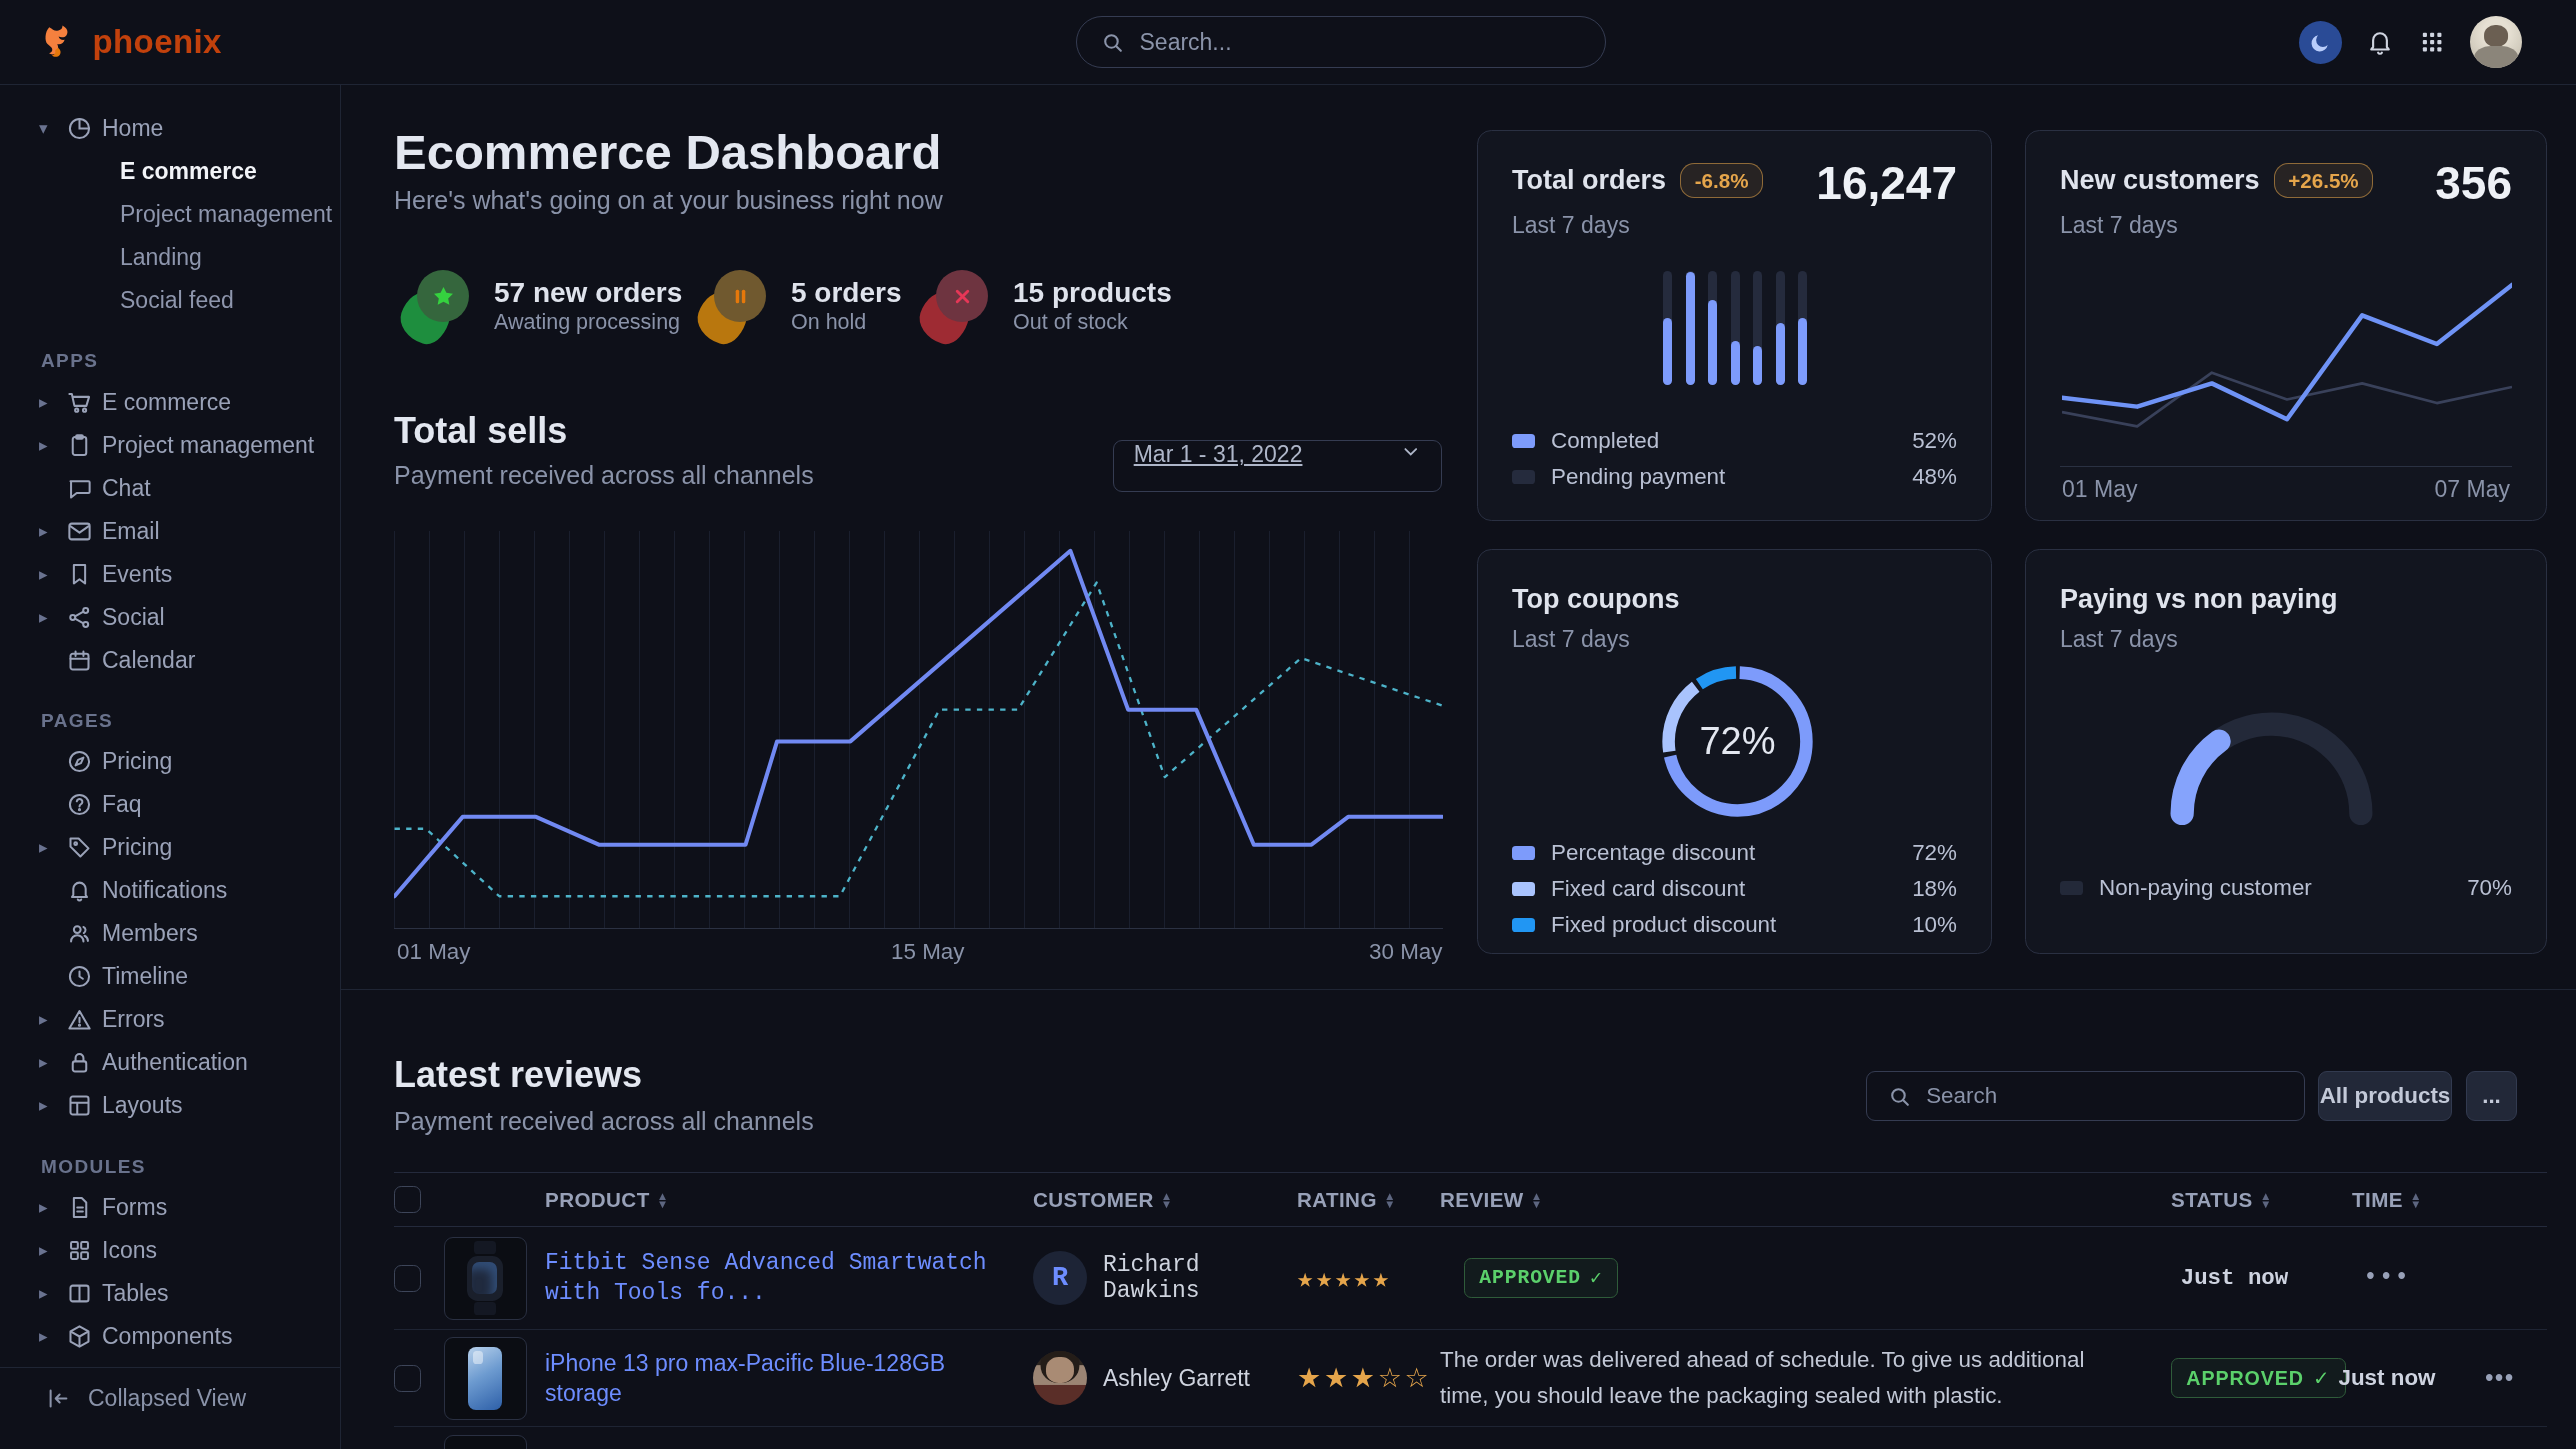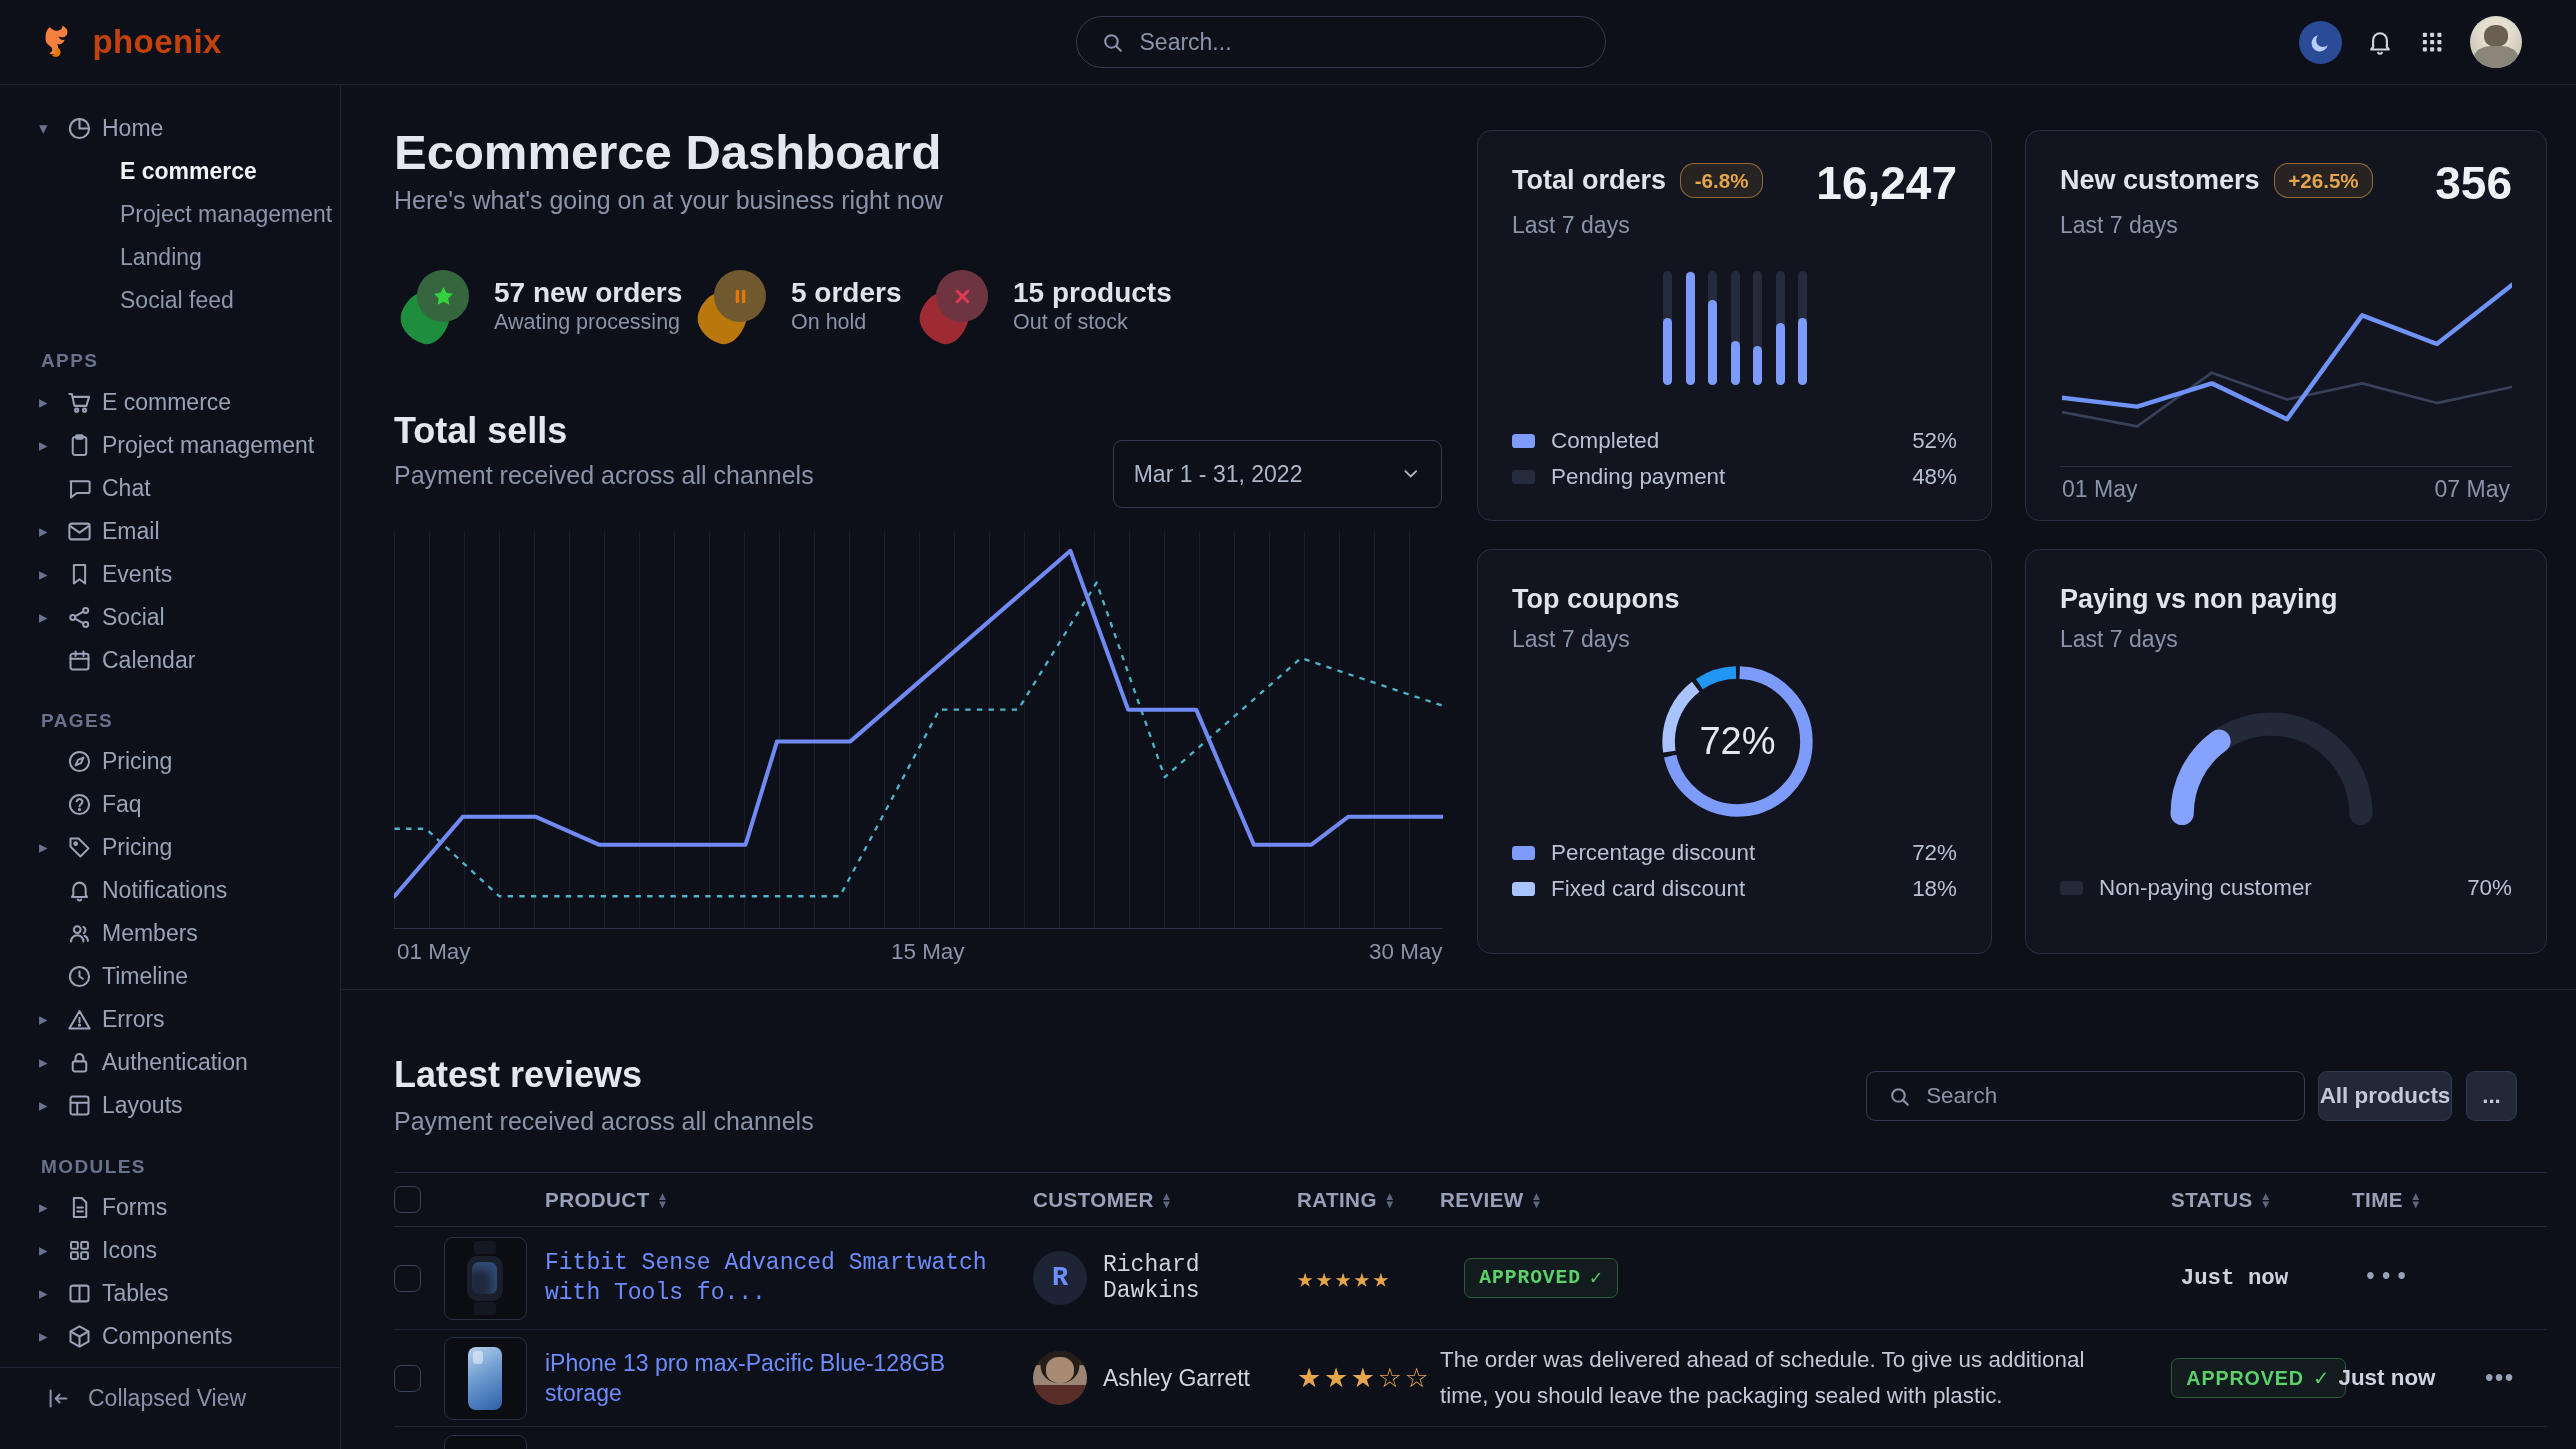--- a/index.html
+++ b/index.html
@@ -40,22 +40,22 @@
   
   .h1{position:absolute;left:394px;top:124px;font-size:49px;font-weight:700;color:#e3e7f0;}
   .sub{color:#8a93a9;font-size:25px;}
   .stat{position:absolute;top:269px;display:flex;gap:23px;align-items:center;height:75px;}
   .blob-wrap{position:relative;width:70px;height:73px;flex:none;}
   .blob{position:absolute;left:0;bottom:0;width:48px;height:50px;border-radius:42% 58% 38% 62%/55% 45% 55% 45%;transform:rotate(18deg);}
   .blob-circle{position:absolute;right:1.8px;top:0;width:52px;height:52px;border-radius:50%;display:flex;align-items:center;justify-content:center;}
   .stat-val{font-size:28px;font-weight:700;color:#dfe3ec;line-height:32px;}
   .stat-cap{font-size:21.5px;color:#8a93a9;line-height:27px;}
   .h2{font-size:36px;font-weight:700;color:#e3e7f0;}
-  .date-btn{position:absolute;left:1113px;top:440px;width:329px;height:68px;border:0.9px solid #353c52;border-radius:9px;
-      display:flex;align-items:center;box-sizing:border-box;padding:0 19.7px;color:#aeb6c9;font-size:23px;cursor:pointer;}
+  .date-btn{position:absolute;left:1113px;top:440px;width:329px;height:52px;border:0.9px solid #353c52;border-radius:9px;
+      display:flex;box-sizing:border-box;padding:0 19.7px;color:#aeb6c9;font-size:23px;cursor:pointer;text-decoration:underline;}
   .date-btn .chev{margin-left:auto;color:#aeb6c9;}
   
   .sells-chart{position:absolute;left:394px;top:531px;width:1049px;height:397px;
       background:repeating-linear-gradient(to right,#1a1f2e 0 0.9px,transparent 0.9px 35px);
       border-bottom:1.8px solid #2b3142;}
   .xlab{position:absolute;top:939px;font-size:22.4px;color:#8a93a9;}
   .main-divider{position:absolute;left:341px;top:989px;width:2235px;border-top:0.9px solid #1f2534;}
   
   .card{position:absolute;background:#12151f;border:0.9px solid #2a3042;border-radius:14.3px;box-sizing:border-box;padding:34px;}
   .card-titlerow{display:flex;align-items:flex-start;}
@@ -559,20 +559,25 @@
         <div class="lrow">
           <span class="chip" style="background:#7d9bfb"></span>
           <span>Percentage discount</span>
           <span class="lval">72%</span>
         </div>
         <div class="lrow">
           <span class="chip" style="background:#a9c3fd"></span>
           <span>Fixed card discount</span>
           <span class="lval">18%</span>
         </div>
+        <div class="lrow">
+          <span class="chip" style="background:#2196f3"></span>
+          <span>Fixed product discount</span>
+          <span class="lval">10%</span>
+        </div>
       </div>
   </div>
 
   <div class="card" style="left:2025px;top:549px;width:522px;height:405px;">
     <div class="card-title">Paying vs non paying</div>
     <div class="card-period">Last 7 days</div>
     <div class="abs" style="left:132px;top:150px;" id="paying-gauge">
         <svg width="227" height="126" viewBox="0 0 254 141">
           <path d="M27,127 A100,100 0 0 1 227,127" fill="none" stroke="#232939" stroke-width="26" stroke-linecap="round"></path>
           <path d="M27,127 A100,100 0 0 1 227,127" fill="none" stroke="#85a3fc" stroke-width="26" stroke-linecap="round" stroke-dasharray="94.2 999"></path>

